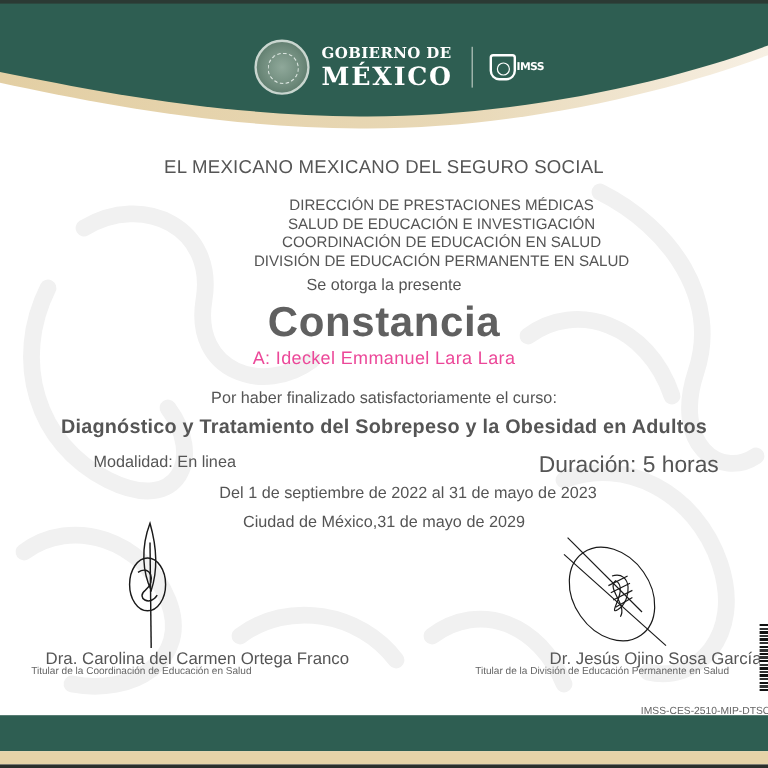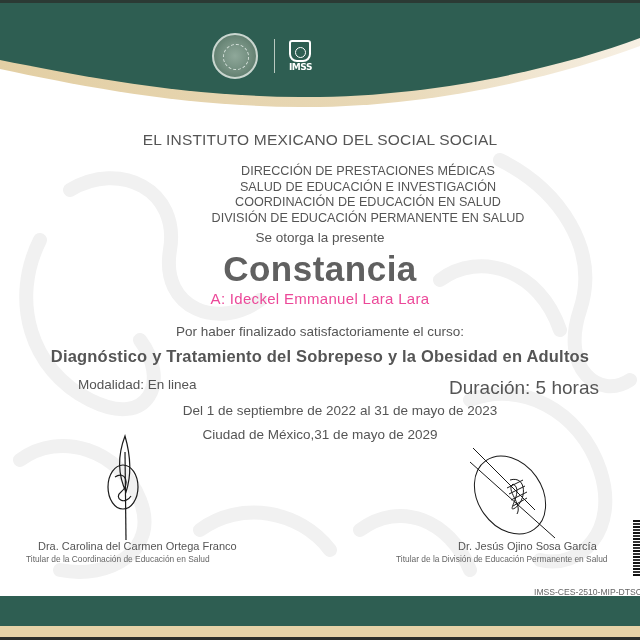--- a/index.html
+++ b/index.html
@@ -23,21 +23,21 @@
     position: relative;
   }
   .seal::after {
     content: ""; position: absolute; left: 9px; top: 9px; width: 24px; height: 24px;
     border-radius: 50%; border: 1px dashed #d8e3dd;
   }
   .gob-text { margin-left: 10px; color: #ffffff; font-family: "DejaVu Serif", serif; font-weight: bold; line-height: 1; }
   .gob-top { font-size: 12.5px; letter-spacing: 0.3px; }
   .gob-bottom { font-size: 21px; letter-spacing: 1.5px; margin-top: 2px; }
   .logo-divider { width: 1px; height: 34px; background: #b9c9c0; margin: 0 14px 0 16px; }
-  .imss-logo { display: flex; flex-direction: column; align-items: center; color: #fff; }
+  .imss-logo { display: flex; flex-direction: row; align-items: center; color: #fff; }
   .imss-shield {
     width: 22px; height: 22px; border: 2px solid #fff; border-radius: 3px 3px 8px 8px; box-sizing: border-box;
     position: relative;
   }
   .imss-shield::before {
     content: ""; position: absolute; left: 4px; top: 5px; width: 9px; height: 9px;
     border: 1.5px solid #fff; border-radius: 50%;
   }
   .imss-label { font-size: 9px; font-weight: bold; letter-spacing: -0.5px; font-family: "DejaVu Sans", sans-serif; }
 
@@ -47,21 +47,21 @@
   .otorga { top: 230px; font-size: 13.5px; color: #555; }
   .title { top: 249px; font-size: 35px; font-weight: bold; color: #606060; letter-spacing: 0.5px; }
   .recipient { top: 290px; font-size: 15px; color: #ec4899; letter-spacing: 0.3px; }
   .reason { top: 324px; font-size: 13.5px; color: #555; }
   .course { top: 347px; font-size: 16.5px; font-weight: bold; color: #555; letter-spacing: 0.2px; }
   .modalidad { top: 377px; left: 78px; font-size: 13.5px; color: #555; }
   .duracion { top: 377px; left: 449px; font-size: 19px; color: #555; }
   .period { top: 403px; font-size: 13.5px; color: #555; padding-left: 20px; }
   .place { top: 427px; font-size: 13.5px; color: #555; }
 
-  .sig-name { font-size: 11px; color: #555; white-space: nowrap; padding-left: 12px; }
+  .sig-name { font-size: 14px; color: #555; white-space: nowrap; padding-left: 12px; }
   .sig-role { font-size: 8.4px; color: #666; white-space: nowrap; }
   .code { top: 587px; left: 534px; font-size: 8.6px; color: #666; white-space: nowrap; }
 
   .band-green { position: absolute; left: 0; top: 596px; width: 640px; height: 30px; background: #2e5e52; }
   .band-beige { position: absolute; left: 0; top: 626px; width: 640px; height: 11px; background: #e6d3a8; }
   .band-dark { position: absolute; left: 0; top: 637px; width: 640px; height: 3px; background: #2b2f2c; }
   .qr { position: absolute; left: 633px; top: 520px; width: 7px; height: 56px;
         background: repeating-linear-gradient(0deg, #111 0 2px, #fff 2px 3px, #333 3px 5px, #fff 5px 6px); }
 </style>
 </head>
@@ -88,28 +88,32 @@
     <path d="M500,60 C560,90 600,150 580,210 C560,270 600,300 630,280"></path>
     <path d="M440,180 C480,150 540,170 560,230"></path>
     <path d="M470,300 C520,280 580,310 600,370 C620,430 580,470 540,460"></path>
     <path d="M200,430 C240,400 300,410 330,450"></path>
     <path d="M360,430 C400,400 450,420 470,470"></path>
   </g>
 </svg>
 
 <div class="logo-block">
   <div class="seal"></div>
+  <div class="gob-text">
+    <div class="gob-top">GOBIERNO DE</div>
+    <div class="gob-bottom">MÉXICO</div>
+  </div>
   <div class="logo-divider"></div>
   <div class="imss-logo">
     <div class="imss-shield"></div>
     <div class="imss-label">IMSS</div>
   </div>
 </div>
 
-<div class="center institute">EL INSTITUTO MEXICANO DEL SOCIAL SOCIAL</div>
+<div class="center institute">EL MEXICANO MEXICANO DEL SEGURO SOCIAL</div>
 <div class="center dept" style="top:164px">DIRECCIÓN DE PRESTACIONES MÉDICAS</div>
 <div class="center dept" style="top:180px">SALUD DE EDUCACIÓN E INVESTIGACIÓN</div>
 <div class="center dept" style="top:195px">COORDINACIÓN DE EDUCACIÓN EN SALUD</div>
 <div class="center dept" style="top:211px">DIVISIÓN DE EDUCACIÓN PERMANENTE EN SALUD</div>
 <div class="center otorga">Se otorga la presente</div>
 <div class="center title">Constancia</div>
 <div class="center recipient">A: Ideckel Emmanuel Lara Lara</div>
 <div class="center reason">Por haber finalizado satisfactoriamente el curso:</div>
 <div class="center course">Diagnóstico y Tratamiento del Sobrepeso y la Obesidad en Adultos</div>
 <div class="abs modalidad">Modalidad: En linea</div>

